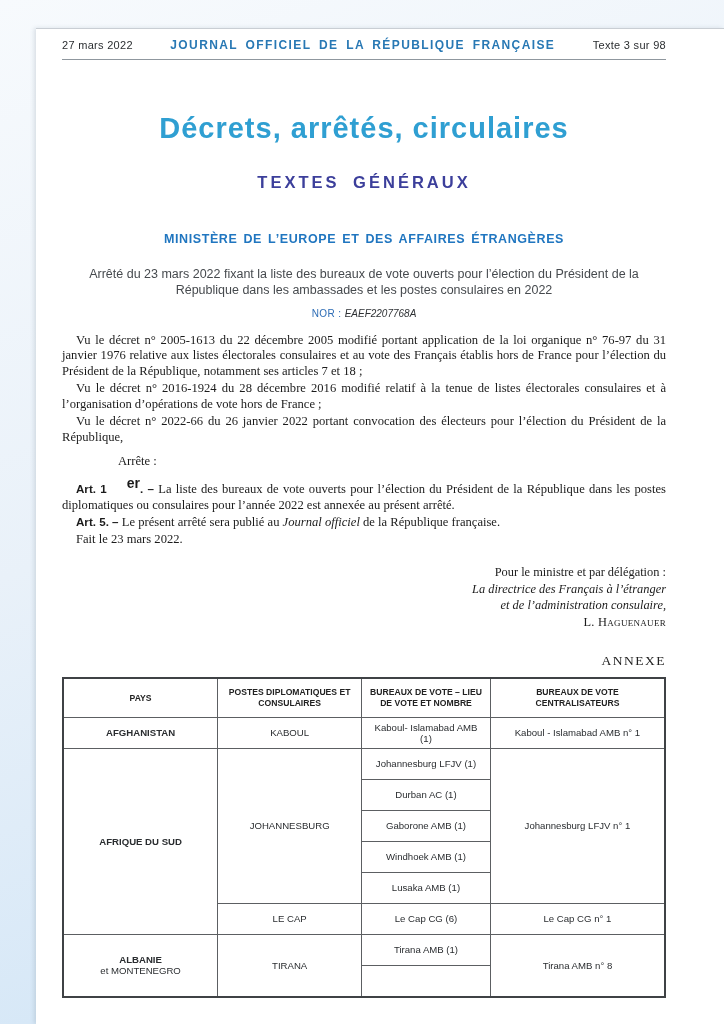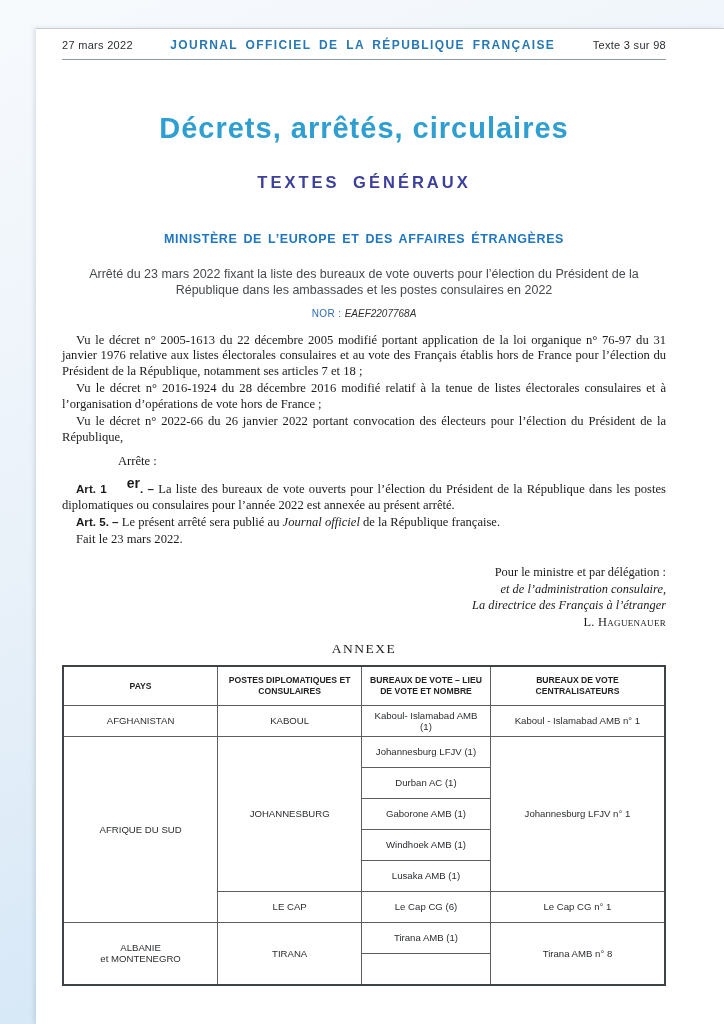--- a/index.html
+++ b/index.html
@@ -34,30 +34,30 @@
   .body-text p{margin:0 0 1px 0;text-indent:14px;}
   .body-text p.arrete{text-indent:56px;margin-top:8px;margin-bottom:6px;}
   .seg-b{font-family:"Liberation Sans",sans-serif;font-weight:bold;font-size:11.6px;}
   .seg-i{font-style:italic;}
   sup.seg-b{font-size:14px;margin-left:20px;}
   
   .signature{margin:16px 0 0 auto;width:300px;text-align:right;font-family:"Liberation Serif",serif;font-size:12.4px;line-height:1.35;}
   .signature .sig-italic{font-style:italic;}
   .signature .sig-name{font-variant:small-caps;letter-spacing:.3px;}
   
-  .annex-title{margin-top:10px;text-align:center;font-family:"Liberation Serif",serif;font-size:13.5px;letter-spacing:1.5px;color:#222;}
+  .annex-title{margin-top:22px;text-align:right;font-family:"Liberation Serif",serif;font-size:13.5px;letter-spacing:1.5px;color:#222;}
   table.annex{border-collapse:collapse;width:604px;margin-top:8px;table-layout:fixed;}
   table.annex th,table.annex td{
     border:1px solid #5c5f62;text-align:center;vertical-align:middle;
     padding:3px 6px;font-size:9.6px;color:#2a2d30;background:#fff;
   }
   table.annex{border:2px solid #3f4245;}
   table.annex th{font-size:8.6px;font-weight:bold;color:#222;height:32px;line-height:1.25;}
   table.annex td{height:24px;}
-  table.annex .country{font-weight:normal;}
+  table.annex .country{font-weight:bold;}
   table.annex .subline{font-weight:normal;font-size:9.6px;}
   col.c0{width:25.7%;} col.c1{width:23.9%;} col.c2{width:21.4%;} col.c3{width:29%;}
 </style>
 </head>
 <body>
 
 <div class="page">
 
   <div class="jo-header">
     <span class="date">27 mars 2022</span>
@@ -78,22 +78,22 @@
       <p><span>Vu le décret n° 2016-1924 du 28 décembre 2016 modifié relatif à la tenue de listes électorales consulaires et à l’organisation d’opérations de vote hors de France ;</span></p>
       <p><span>Vu le décret n° 2022-66 du 26 janvier 2022 portant convocation des électeurs pour l’élection du Président de la République,</span></p>
       <p class="arrete"><span>Arrête :</span></p>
       <p><span class="seg-b">Art. 1</span><sup class="seg-b">er</sup><span class="seg-b">. – </span><span>La liste des bureaux de vote ouverts pour l’élection du Président de la République dans les postes diplomatiques ou consulaires pour l’année 2022 est annexée au présent arrêté.</span></p>
       <p><span class="seg-b">Art. 5. – </span><span>Le présent arrêté sera publié au </span><span class="seg-i">Journal officiel</span><span> de la République française.</span></p>
       <p><span>Fait le 23 mars 2022.</span></p>
     </div>
 
   <div class="signature">
     <div>Pour le ministre et par délégation :</div>
+    <div class="sig-italic">La directrice des Français à l’étranger</div>
     <div class="sig-italic">et de l’administration consulaire,</div>
-    <div class="sig-italic">La directrice des Français à l’étranger</div>
     <div class="sig-name">L. Haguenauer</div>
   </div>
 
   <div class="annex-title">ANNEXE</div>
 
   <table class="annex">
     <colgroup>
         <col class="c0">
         <col class="c1">
         <col class="c2">

